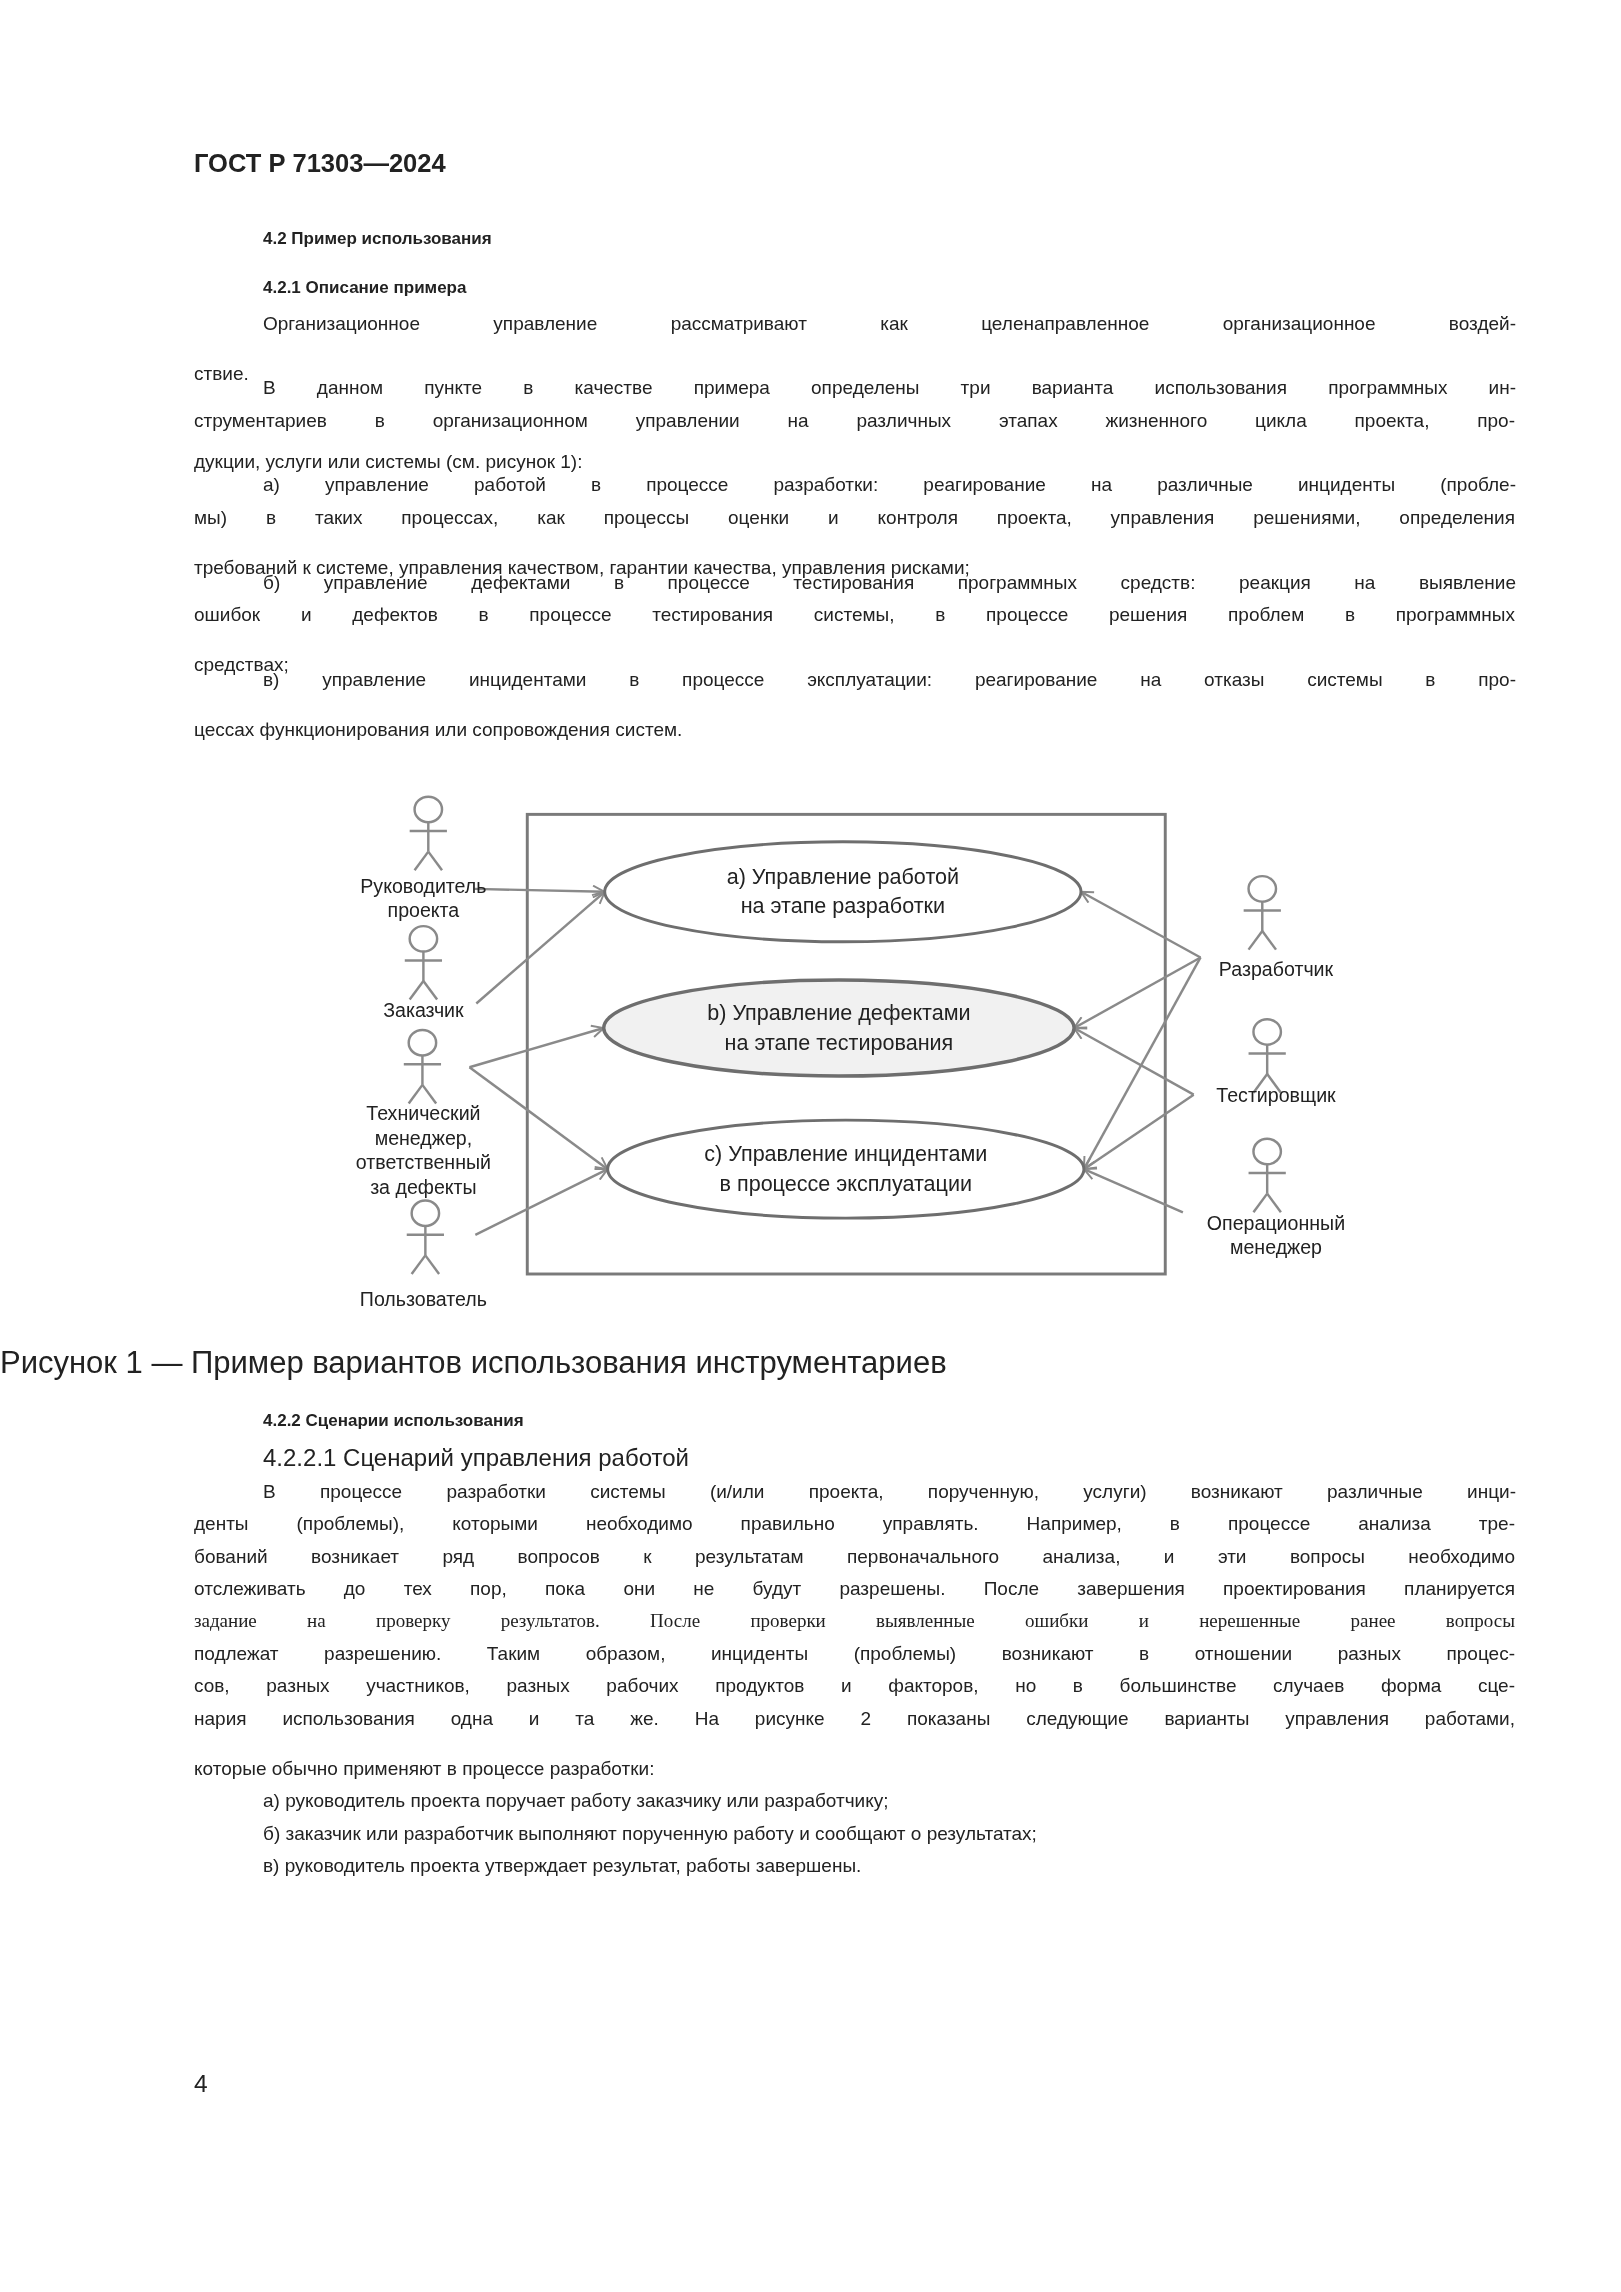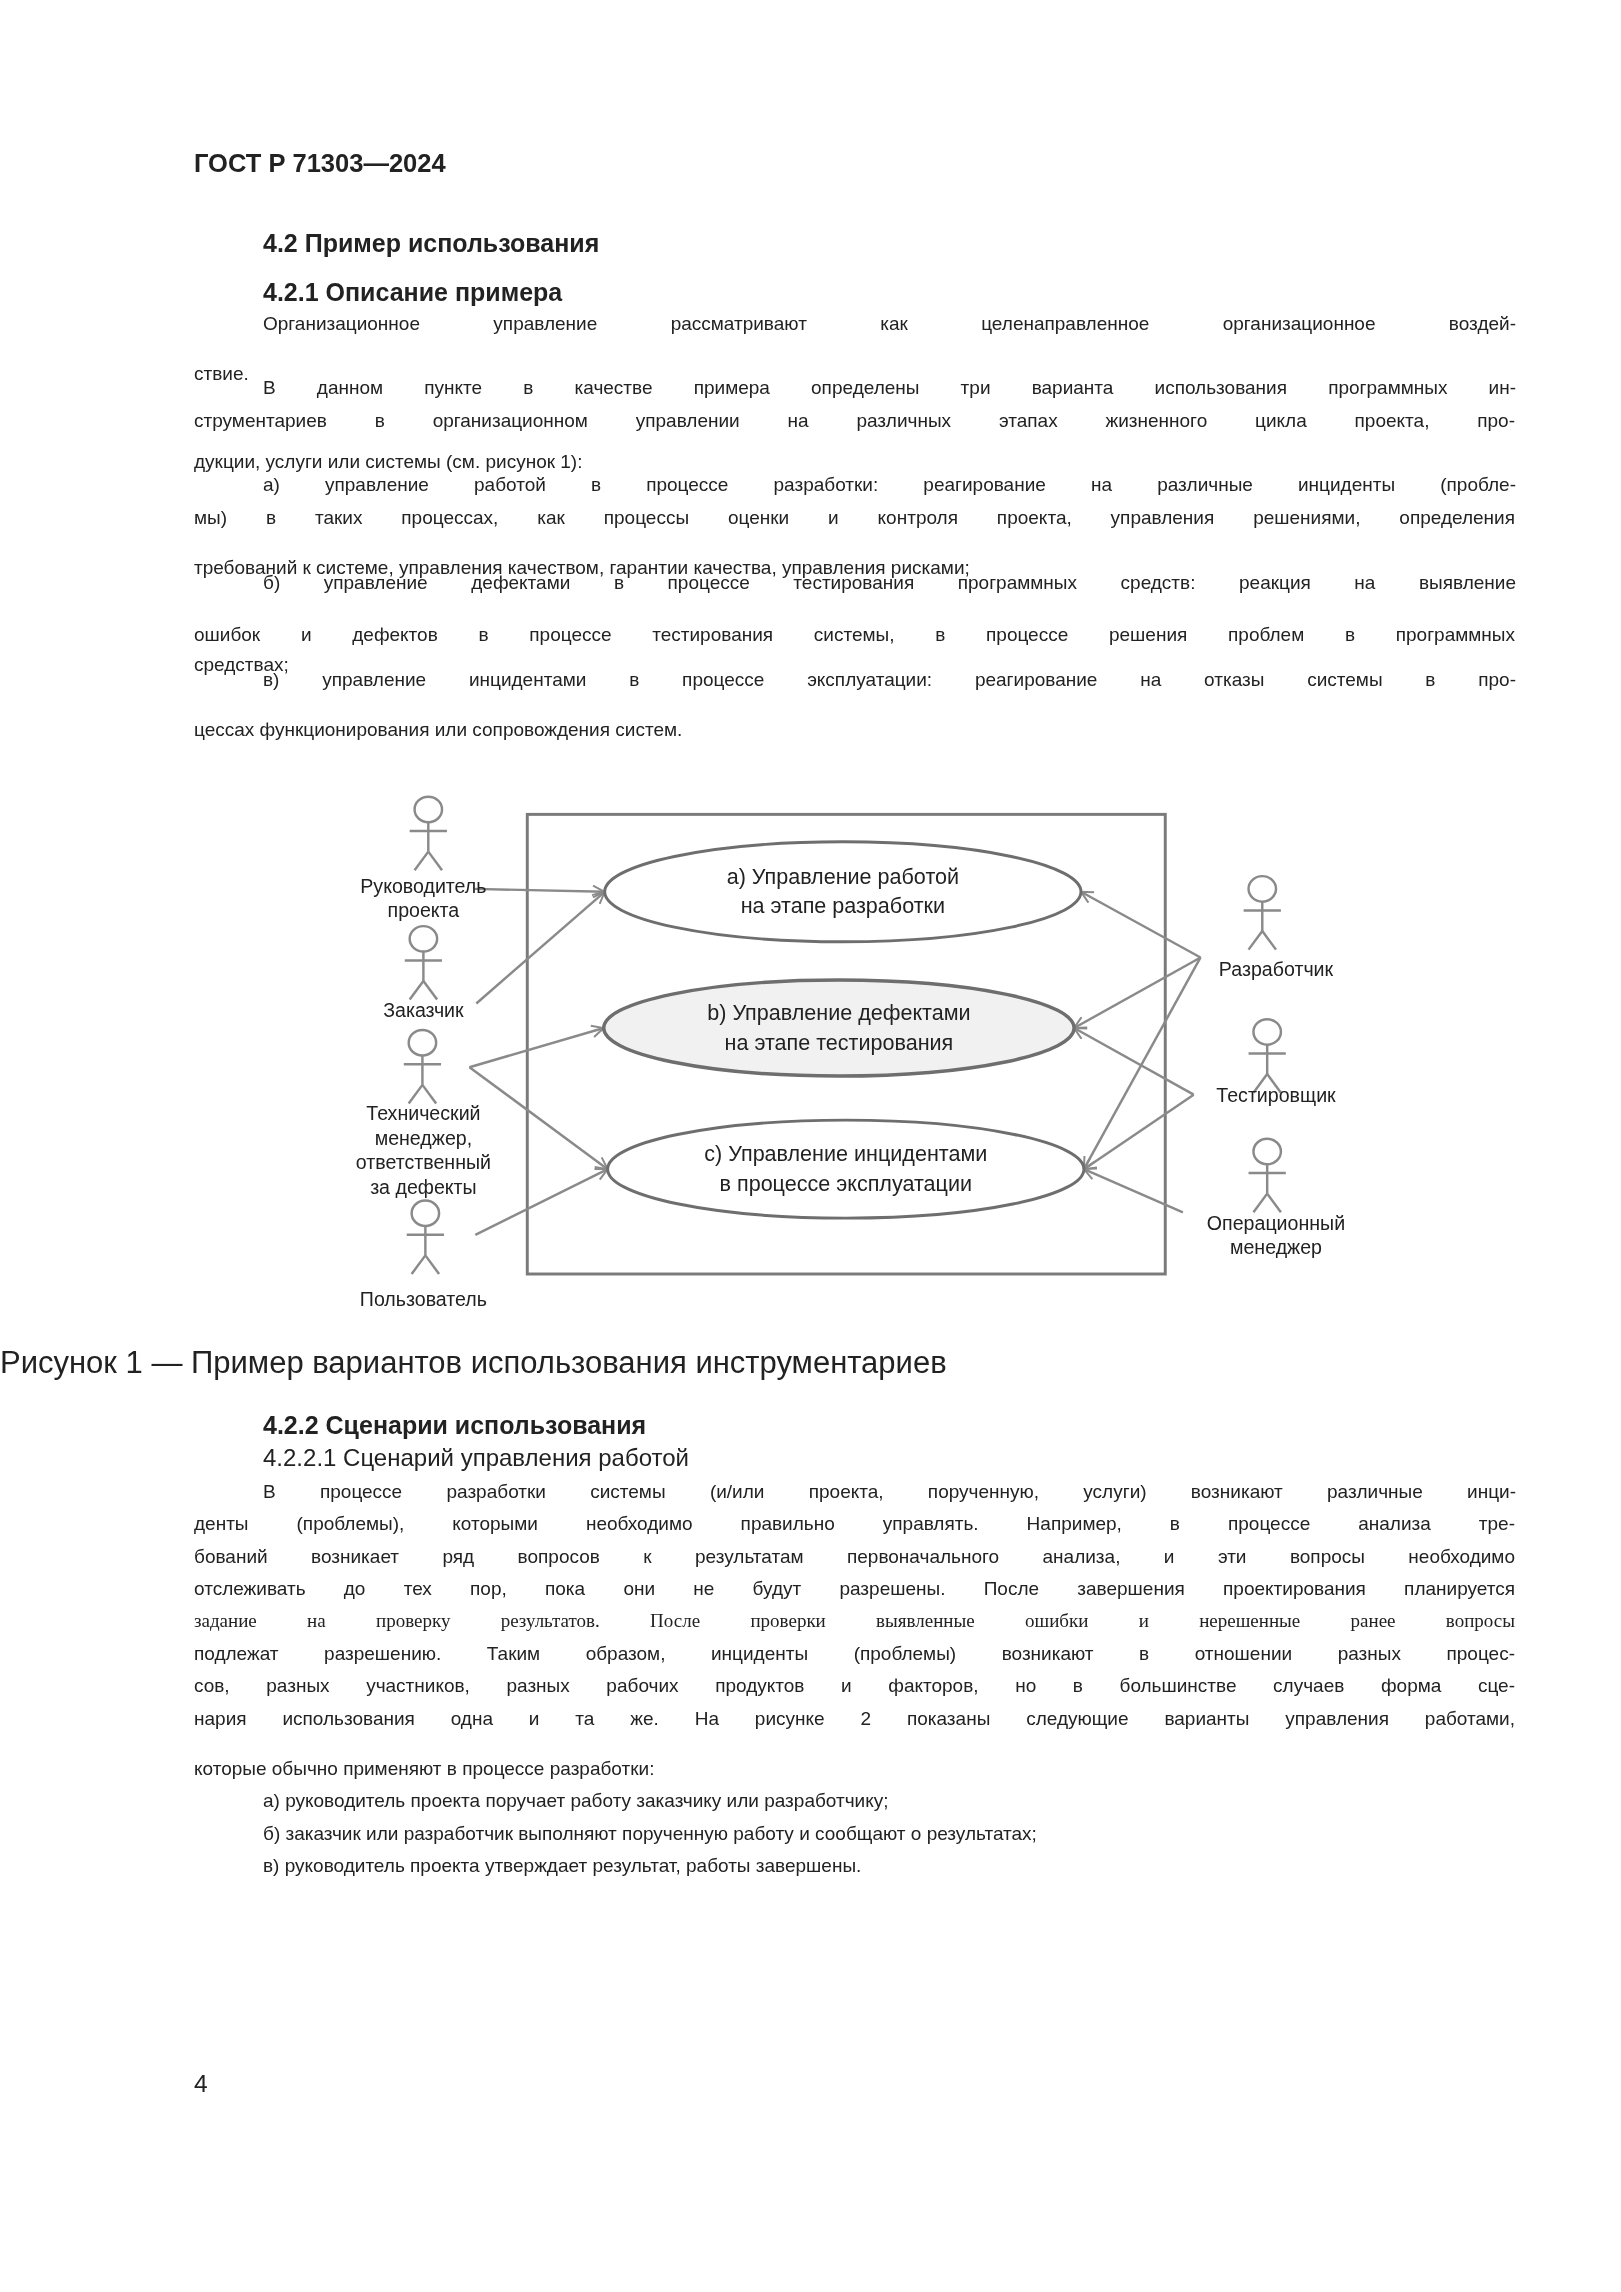--- a/index.html
+++ b/index.html
@@ -1,20 +1,20 @@
 <!DOCTYPE html>
 <html><head>
 <meta charset="utf-8">
 <style>
   html, body { margin: 0; padding: 0; background: #ffffff; }
   body { width: 1621px; height: 2293px; position: relative; overflow: hidden;
          font-family: "Liberation Sans", sans-serif; color: #222222; }
   .abs { position: absolute; white-space: nowrap; }
   .doc-id { left: 194px; top: 149px; font-size: 25.5px; font-weight: bold; }
-  .h2 { left: 263px; font-size: 25px; font-weight: bold; }
+  .h2 { left: 263px; font-size: 17px; font-weight: bold; }
   .line { position: absolute; left: 194px; width: 1321px; font-size: 19px; line-height: 32px;
           height: 32px; white-space: nowrap; text-align: justify; text-align-last: justify; }
   .line.first { left: 263px; width: 1253px; }
   .line.last { text-align-last: left; margin-top: 18px; }
   .caption { left: 0; width: 1621px; text-align: left; font-size: 31px; }
   .page-num { left: 194px; top: 2070px; font-size: 24.5px; }
   svg#diagram { position: absolute; left: 0; top: 0; }
   .actor-label { font-family: "Liberation Sans", sans-serif; font-size: 20px; fill: #222; }
   .uc-label { font-family: "Liberation Sans", sans-serif; font-size: 22px; fill: #222; }
 </style>
@@ -29,21 +29,21 @@
 <div id="text-block-1">
     <div class="line first" style="top: 308px;">Организационное управление рассматривают как целенаправленное организационное воздей-</div>
     <div class="line last" style="top: 340px;">ствие.</div>
     <div class="line first" style="top: 372px;">В данном пункте в качестве примера определены три варианта использования программных ин-</div>
     <div class="line" style="top: 405px;">струментариев в организационном управлении на различных этапах жизненного цикла проекта, про-</div>
     <div class="line last" style="top: 428px;">дукции, услуги или системы (см. рисунок 1):</div>
     <div class="line first" style="top: 469px;">а) управление работой в процессе разработки: реагирование на различные инциденты (пробле-</div>
     <div class="line" style="top: 502px;">мы) в таких процессах, как процессы оценки и контроля проекта, управления решениями, определения</div>
     <div class="line last" style="top: 534px;">требований к системе, управления качеством, гарантии качества, управления рисками;</div>
     <div class="line first" style="top: 567px;">б) управление дефектами в процессе тестирования программных средств: реакция на выявление</div>
-    <div class="line" style="top: 599px; margin-top: 20px;">ошибок и дефектов в процессе тестирования системы, в процессе решения проблем в программных</div>
+    <div class="line" style="top: 599px;">ошибок и дефектов в процессе тестирования системы, в процессе решения проблем в программных</div>
     <div class="line last" style="top: 631px;">средствах;</div>
     <div class="line first" style="top: 664px;">в) управление инцидентами в процессе эксплуатации: реагирование на отказы системы в про-</div>
     <div class="line last" style="top: 696px;">цессах функционирования или сопровождения систем.</div>
   </div>
 
 <svg id="diagram" width="1621" height="1372" viewBox="0 0 1654 1400">
     <rect x="538" y="831" width="651" height="469" fill="none" stroke="#7a7a7a" stroke-width="3"></rect>
     <defs>
       <marker id="arr" markerWidth="14" markerHeight="14" refX="13" refY="7" orient="auto" markerUnits="userSpaceOnUse">
         <path d="M1,1 L13,7 L1,13" fill="none" stroke="#8a8a8a" stroke-width="2"></path>

